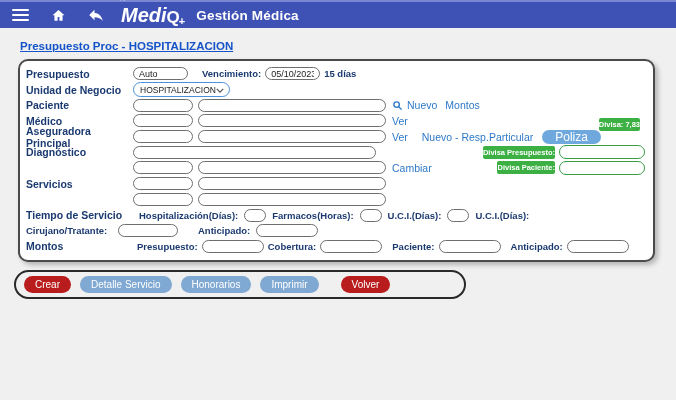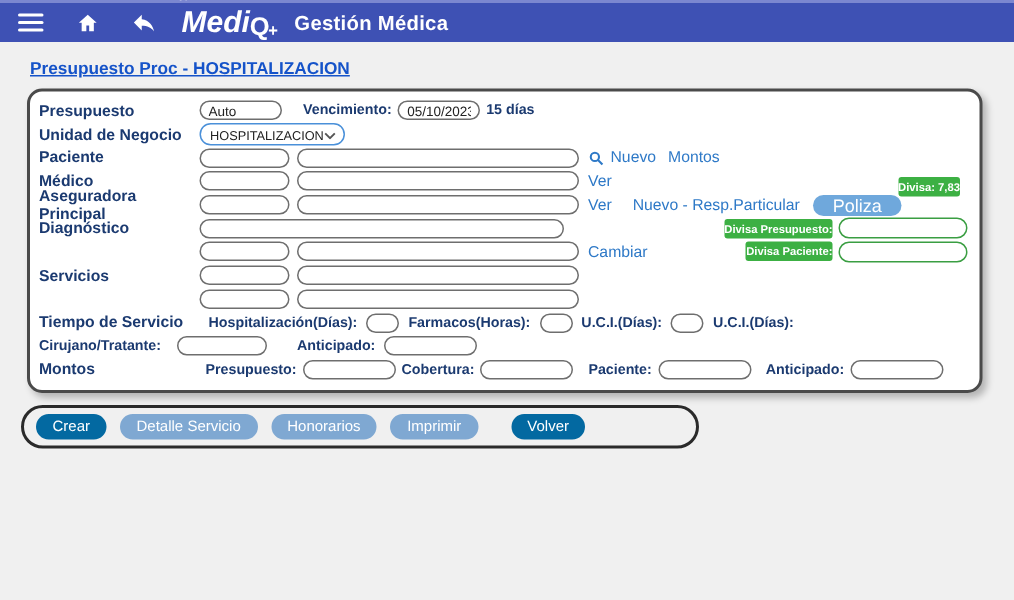--- a/index.html
+++ b/index.html
@@ -55,21 +55,21 @@
   .gcol { display:flex; flex-direction:column; }
   .lab-top { align-self:flex-start; padding-top:2px; }
   .lab-mid { align-self:center; }
 
   
   .btnbar { margin:8px 0 0 14px; width:452px; border:2px solid #2a2a2a;
             border-radius:16px; padding:4px 8px; display:flex; align-items:center; gap:9px;
             background:#f0f0f0; }
   .btn { height:17px; border:none; border-radius:10px; color:#fff; font-size:10px;
          padding:0 11px; cursor:pointer; font-family:inherit; }
-  .btn.dark { background:#0369a1; } .btn.light { background:#7fa8d2; }
+  .btn.dark { background:#b91c1c; } .btn.light { background:#7fa8d2; }
   .btn-volver { margin-left:13px; }
 
   .ml6 { margin-left:6px; } .ml8 { margin-left:8px; }
   .ml14 { margin-left:14px; } .ml4 { margin-left:4px; }
   .blab1 { width:92px; } .blab2 { width:58px; }
   .gap6 { gap:6px; } .gap9 { gap:4px; }
 </style>
 </head>
 <body>
 

